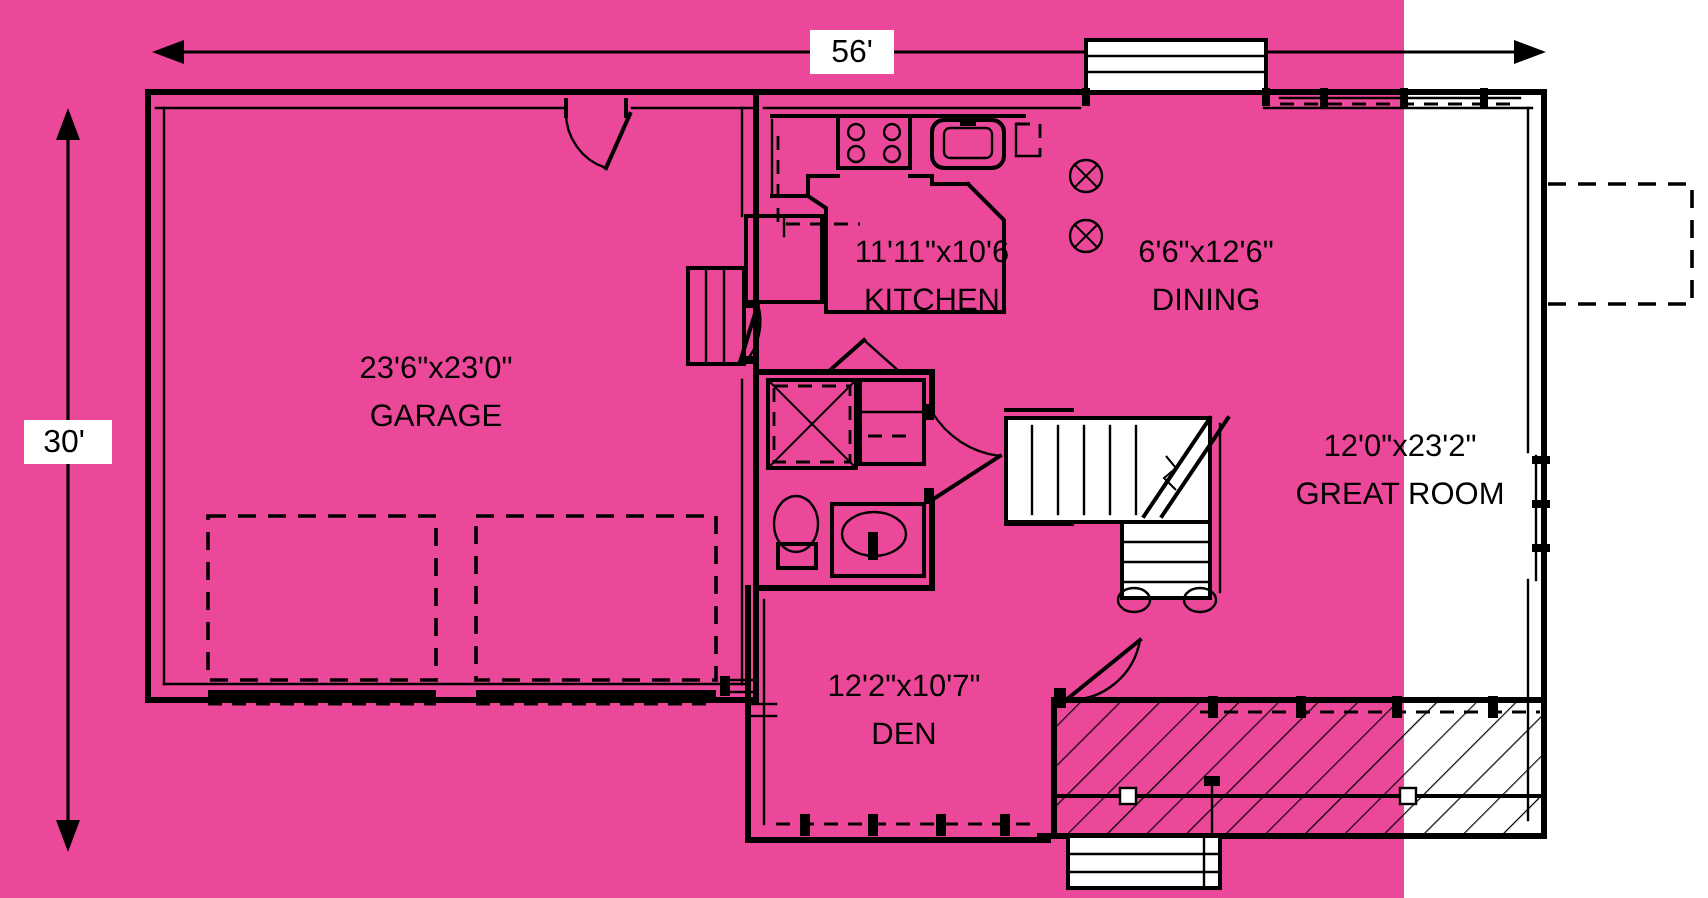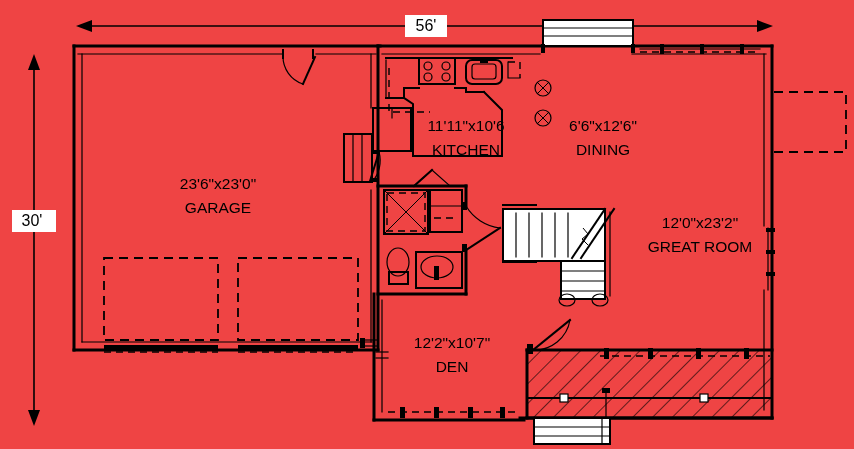--- a/index.html
+++ b/index.html
@@ -8,23 +8,23 @@
     background: #ffffff;
   }
   body {
     width: 854px;
     height: 449px;
     font-family: "Liberation Sans", sans-serif;
     overflow: hidden;
   }
   #plan-root {
     position: relative;
-    width: 854px;
+    width: 702px;
     height: 449px;
-    background: #ef4444;
+    background: #ec4899;
   }
   svg#floorplan {
     display: block;
     width: 854px;
     height: 449px;
   }
   .wall-thick {
     fill: none;
     stroke: #000000;
     stroke-width: 3;

